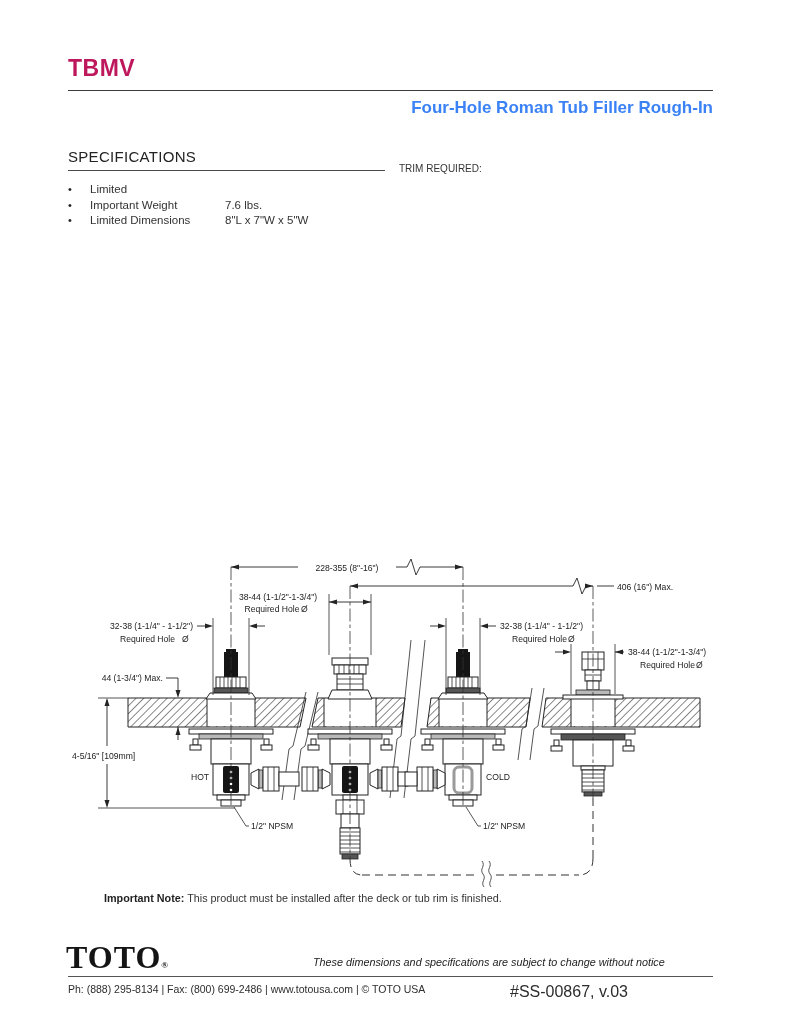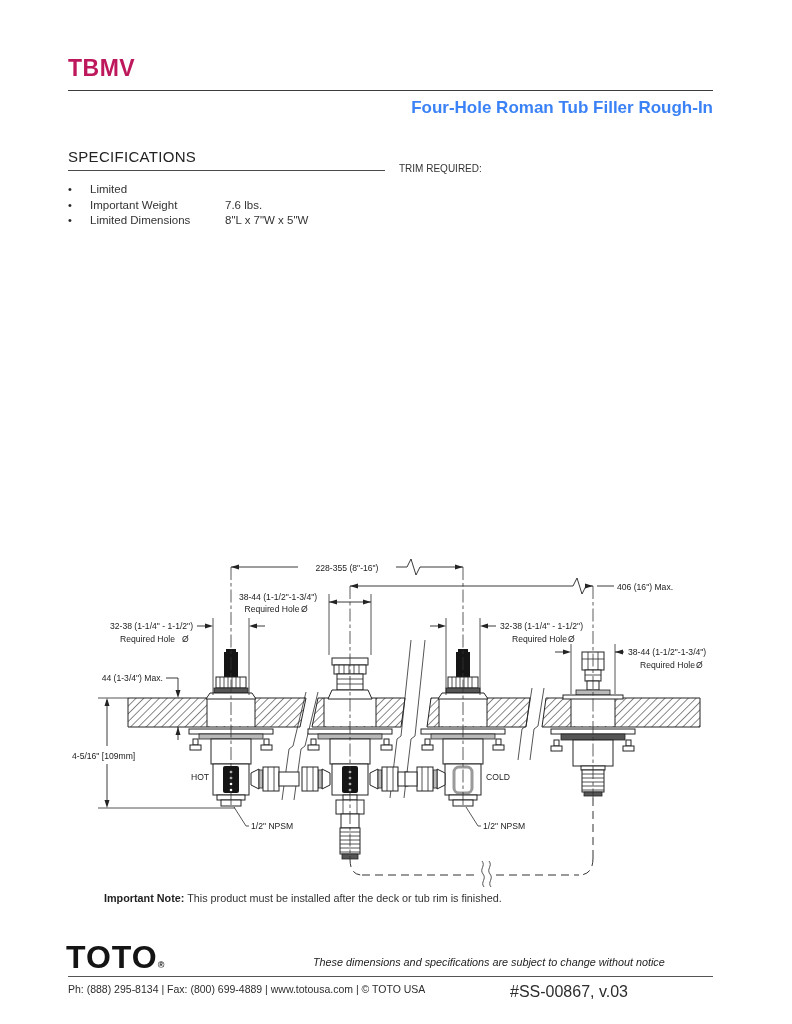--- a/index.html
+++ b/index.html
@@ -28,21 +28,21 @@
   .dim{stroke:#242424;stroke-width:.9;fill:none;}
   .arr{fill:#242424;stroke:none;}
   .blk{fill:#151515;stroke:none;}
   .gry{fill:#b9b9b9;stroke:#242424;stroke-width:.8;}
   .dgry{fill:#555;stroke:#242424;stroke-width:.8;}
   .cl{stroke:#333;stroke-width:.8;fill:none;stroke-dasharray:13 3 3.5 3;}
   .dsh{stroke:#333;stroke-width:1;fill:none;stroke-dasharray:8 5;}
   
   .important{left:68px;top:892px;font-size:10.8px;color:#333;margin-left:36px;}
   .important b{color:#1f1f1f;}
-  .logo{left:66px;top:939px;font-family:Liberation Sans, sans-serif;font-weight:700;font-size:32px;letter-spacing:1px;color:#141414;}
+  .logo{left:66px;top:939px;font-family:Liberation Serif, serif;font-weight:700;font-size:32px;letter-spacing:1px;color:#141414;}
   .logo .reg{font-size:9px;font-weight:700;}
   .notice{left:313px;top:956px;width:400px;font-size:10.8px;font-style:italic;color:#222;}
   .rule-footer{left:68px;top:976px;width:645px;border-top:1px solid #555;}
   .contact{left:68px;top:983px;font-size:10.5px;color:#2d2d2d;}
   .docid{left:413px;top:983px;width:312px;text-align:center;font-size:16px;color:#2d2d2d;}
 </style>
 </head>
 <body>
 
 <div class="abs model">TBMV</div>
@@ -329,14 +329,14 @@
 </svg>
 
 <div class="abs important">
   <b>Important Note:</b>
   <span>This product must be installed after the deck or tub rim is finished.</span>
 </div>
 
 <div class="abs logo"><span>TOTO</span><span class="reg">®</span></div>
 <div class="abs notice">These dimensions and specifications are subject to change without notice</div>
 <div class="abs rule-footer"></div>
-<div class="abs contact">Ph: (888) 295-8134 | Fax: (800) 699-4889 | www.totousa.com | © TOTO USA</div>
+<div class="abs contact">Ph: (888) 295-8134 | Fax: (800) 699-2486 | www.totousa.com | © TOTO USA</div>
 <div class="abs docid">#SS-00867, v.03</div>
 
 </body></html>

